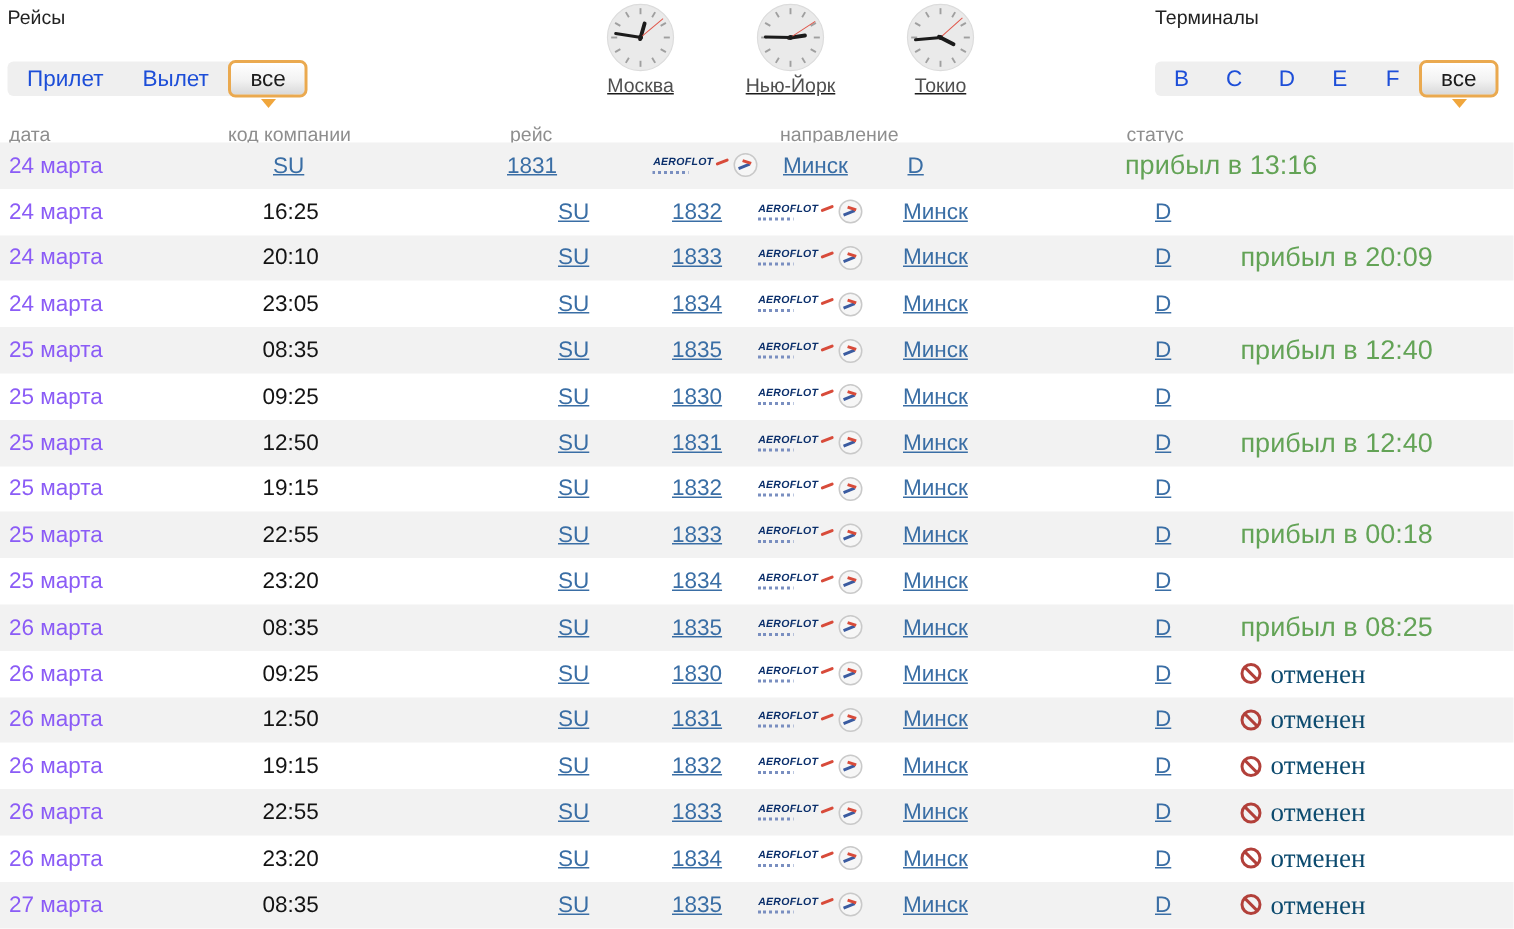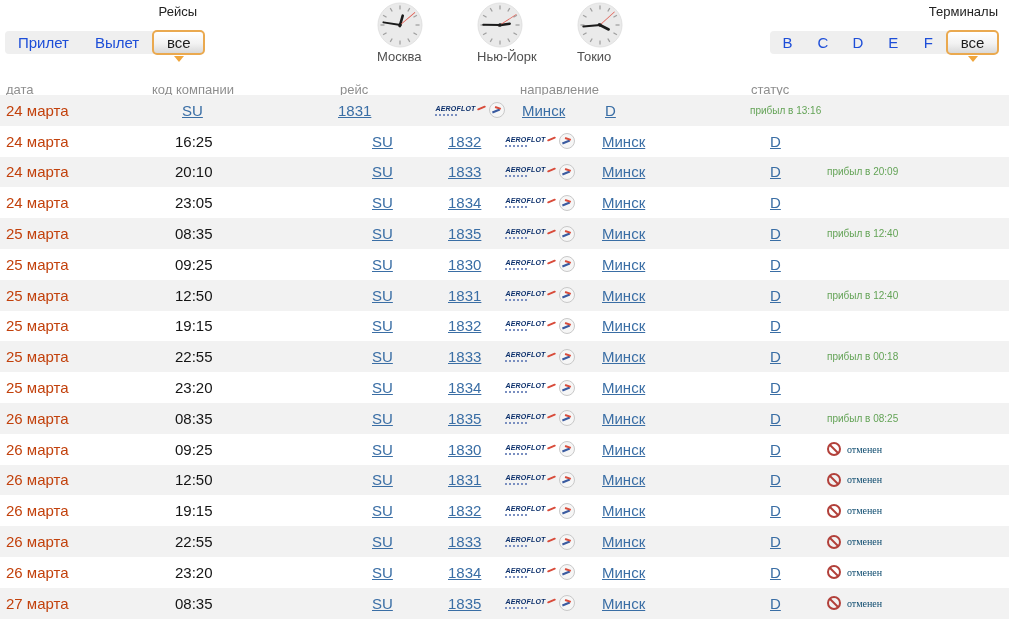--- a/index.html
+++ b/index.html
@@ -6,66 +6,66 @@
   body{
     width:1009px;height:619px;overflow:hidden;background:#ffffff;
     font-family:"Liberation Sans", sans-serif;color:#1b1b1b;position:relative;
     -webkit-font-smoothing:antialiased;
   }
   
   .topbar{position:absolute;left:0;top:0;width:1009px;height:70px;}
   .filter-group{position:absolute;top:4px;}
   .filter-group.flights{left:5px;width:192px;}
   .filter-group.terminals{left:770px;width:228px;}
-  .group-label{font-size:13px;color:#222;text-align:right;height:15px;line-height:15px;margin-bottom:12px;}
+  .group-label{font-size:13px;color:#222;text-align:left;height:15px;line-height:15px;margin-bottom:22px;}
   .pillbar{
     background:#efefef;border-radius:4px;height:23px;display:flex;align-items:center;position:relative;
   }
   .pill-item{font-size:15px;color:#1d4ed8;padding:0 13px;cursor:pointer;white-space:nowrap;}
   .terminals .pill-item{padding:0;width:37px;text-align:center;}
   .btn-all{
     position:relative;margin-left:auto;margin-right:-1px;
     min-width:31px;text-align:center;padding:0 9px;height:21px;line-height:21px;
     border:2px solid #eaa94f;border-radius:5px;
     background:linear-gradient(#ffffff 0%,#f2f2f2 55%,#d9d9d9 100%);
     box-shadow:inset 0 1px 0 #ffffff;
     font-size:15px;color:#1c1c1c;cursor:pointer;
   }
   .btn-all::after{
     content:"";position:absolute;left:50%;bottom:-9px;margin-left:-5px;
     width:0;height:0;border:5px solid transparent;border-top:6px solid #f0a63c;border-bottom:0;
   }
   
   .clocks{position:absolute;left:377px;top:2px;display:flex;}
-  .clock{width:100px;display:flex;flex-direction:column;}
+  .clock{width:100px;display:flex;flex-direction:column;align-items:center;text-decoration:underline;}
   .clock-label{font-size:13px;color:#4f4f4f;margin-top:1px;}
   
   .grid-cols{display:grid;grid-template-columns:140px 190px 110px 60px 80px 165px 77px auto;}
   .thead{position:absolute;left:0;top:70px;width:853px;height:25px;align-items:center;}
   .hcell{font-size:13px;color:#8e8e8e;white-space:nowrap;}
   .hlabel{border-bottom:1px dashed #b3b3b3;padding-bottom:1px;cursor:pointer;}
   .h-date{padding-left:6px;}
   .h-time{padding-left:12px;}
   .h-code{padding-left:12px;}
   .h-flight{padding-left:10px;}
   .h-dest{padding-left:20px;}
   .h-term{padding-left:5px;margin-top:24px;}
   .h-status{padding-left:6px;}
   .tbody{position:absolute;left:0;top:95px;width:1009px;}
   .t-row{height:30.8px;align-items:center;}
   .t-row:nth-child(odd){background:#f2f2f2;}
   .cell{font-size:15px;white-space:nowrap;}
-  .c-date{padding-left:6px;color:#c2410c;}
+  .c-date{padding-left:6px;color:#8b5cf6;}
   .c-time{padding-left:35px;color:#141414;}
   .c-code{padding-left:42px;}
   .c-flight{padding-left:8px;}
   .c-logo{display:flex;justify-content:center;}
   .c-dest{padding-left:22px;}
   .c-term{padding-left:25px;}
-  .c-status{padding-left:5px;font-size:10px;display:flex;align-items:center;}
+  .c-status{padding-left:5px;font-size:18px;display:flex;align-items:center;}
   a.tbl-link{color:#3a6ea5;text-decoration:underline;cursor:pointer;}
   .status-arrived{color:#63a356;}
   .status-cancelled{color:#0c4a6e;font-family:Liberation Serif, serif;}
   .no-icon{
     width:10px;height:10px;border:2px solid #b2403a;border-radius:50%;
     position:relative;display:inline-block;margin-right:6px;flex:none;
   }
   .no-icon::after{
     content:"";position:absolute;left:4px;top:-1px;width:2px;height:12px;
     background:#b2403a;transform:rotate(-45deg);

